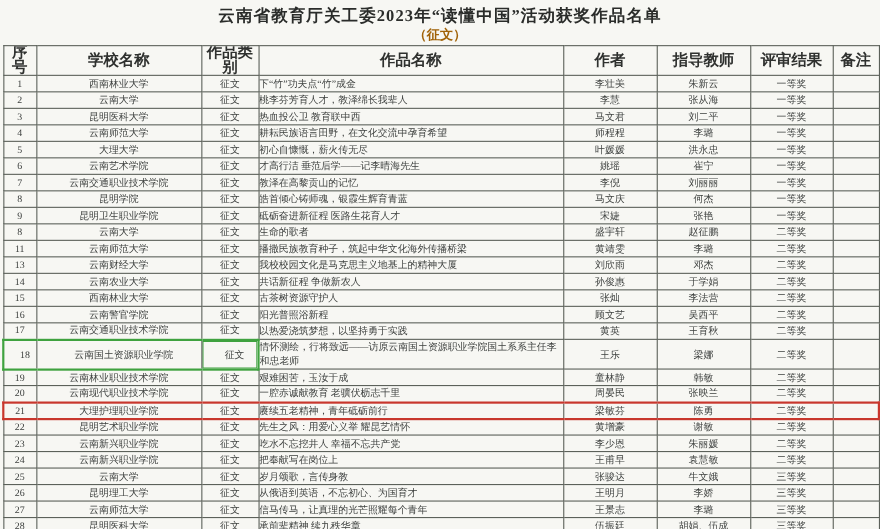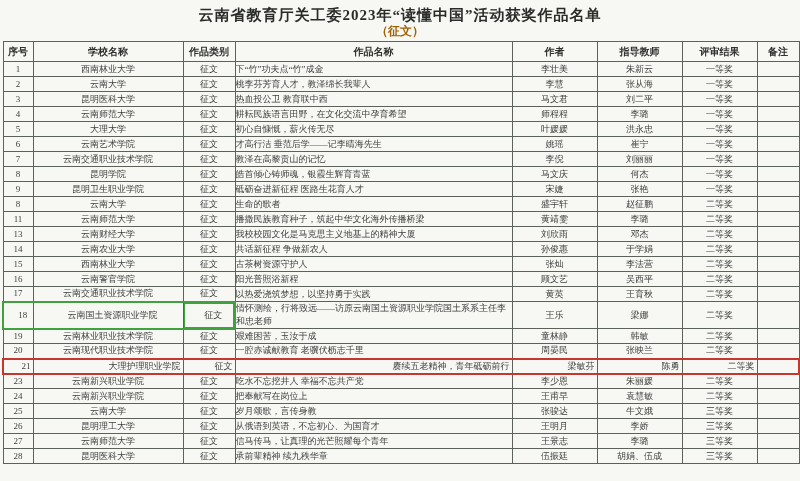--- a/index.html
+++ b/index.html
@@ -43,28 +43,28 @@
     font-size:9px;
     line-height:13px;
     padding:0 2px;
     text-align:center;
     overflow:hidden;
     white-space:normal;
     color:var(--ink);
   }
   thead th{
     font-weight:bold;
-    font-size:10px;
+    font-size:14px;
     height:20px;
     color:#2f312f;
   }
   tbody td{height:15px;}
   td.c-title{text-align:left;padding-left:0;}
   
-  tr.hl-red td{border-top:2px solid var(--red);border-bottom:2px solid var(--red);text-align:right;}
+  tr.hl-red td{border-top:2px solid var(--red);border-bottom:2px solid var(--red);}
   tr.hl-red td:first-child{border-left:2px solid var(--red);}
   tr.hl-red td:last-child{border-right:2px solid var(--red);}
   
   tr.hl-green td:nth-child(-n+3){border-top:2px solid var(--green);border-bottom:2px solid var(--green);padding-left:11px;}
   tr.hl-green td:first-child{border-left:2px solid var(--green);}
   tr.hl-green td:nth-child(3){border-right:2px solid var(--green);box-shadow:inset 0 0 0 1px var(--green);}
 </style>
 </head>
 <body>
 
@@ -290,20 +290,30 @@
     <td class="c-no">21</td>
     <td class="c-school">大理护理职业学院</td>
     <td class="c-cat">征文</td>
     <td class="c-title">赓续五老精神，青年砥砺前行</td>
     <td class="c-author">梁敏芬</td>
     <td class="c-advisor">陈勇</td>
     <td class="c-result">二等奖</td>
     <td class="c-note"></td>
   </tr>
         <tr>
+    <td class="c-no">22</td>
+    <td class="c-school">昆明艺术职业学院</td>
+    <td class="c-cat">征文</td>
+    <td class="c-title">先生之风：用爱心义举  耀昆艺情怀</td>
+    <td class="c-author">黄增豪</td>
+    <td class="c-advisor">谢敏</td>
+    <td class="c-result">二等奖</td>
+    <td class="c-note"></td>
+  </tr>
+        <tr>
     <td class="c-no">23</td>
     <td class="c-school">云南新兴职业学院</td>
     <td class="c-cat">征文</td>
     <td class="c-title">吃水不忘挖井人  幸福不忘共产党</td>
     <td class="c-author">李少恩</td>
     <td class="c-advisor">朱丽媛</td>
     <td class="c-result">二等奖</td>
     <td class="c-note"></td>
   </tr>
         <tr>

